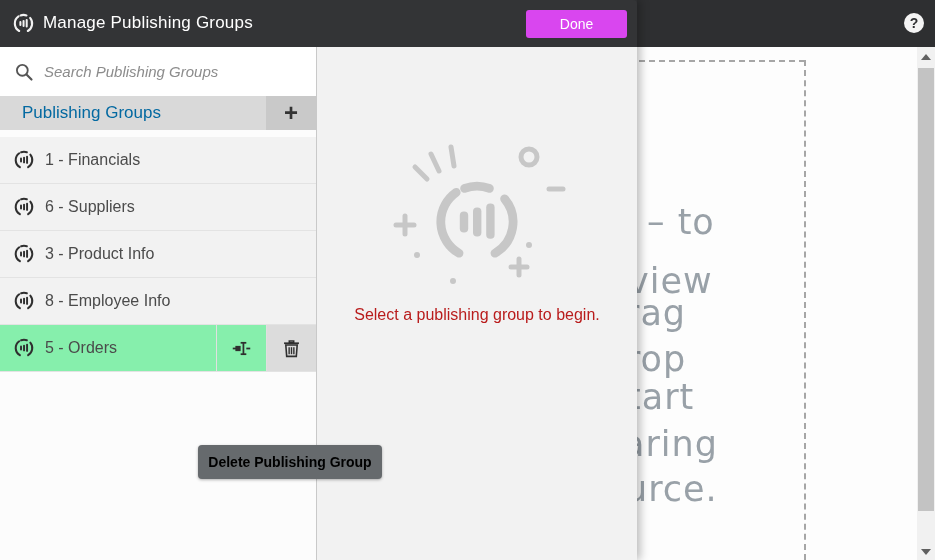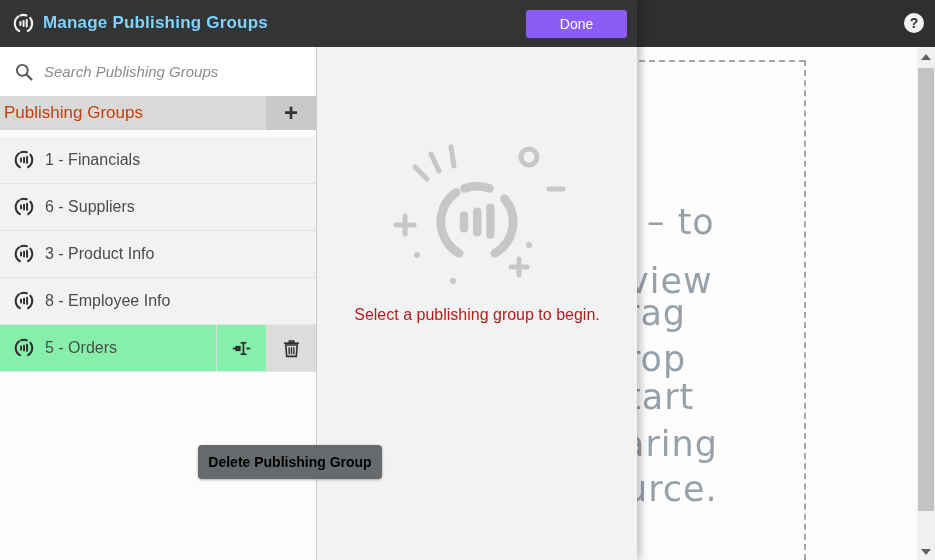--- a/index.html
+++ b/index.html
@@ -20,33 +20,33 @@
   .sb-up { position:absolute; top:7px; left:4px; width:0; height:0;
            border-left:5px solid transparent; border-right:5px solid transparent; border-bottom:6px solid #606060; }
   .sb-down { position:absolute; bottom:5px; left:4px; width:0; height:0;
            border-left:5px solid transparent; border-right:5px solid transparent; border-top:6px solid #606060; }
   .sb-thumb { position:absolute; top:21px; left:1px; width:16px; height:443px; background:#c3c3c3; }
 
   
   .modal { position:absolute; left:0; top:0; width:637px; height:560px; box-shadow:3px 0 9px rgba(0,0,0,.28); }
   .modal-header { position:absolute; left:0; top:0; width:637px; height:47px; background:#333436; border-radius:0 4px 0 0; }
   .mh-logo { position:absolute; left:12px; top:12px; width:23px; height:23px; color:#f2f2f2; }
-  .mh-title { position:absolute; left:43px; top:13px; color:#7dd3fc; font-size:17px; font-weight:bold; letter-spacing:.2px; }
-  .done-btn { position:absolute; left:526px; top:10px; width:101px; height:28px; background:#8b5cf6; border:none;
+  .mh-title { position:absolute; left:43px; top:13px; color:#ffffff; font-size:17px; font-weight:normal; letter-spacing:.2px; }
+  .done-btn { position:absolute; left:526px; top:10px; width:101px; height:28px; background:#d946ef; border:none;
               border-radius:3px; color:#fff; font-size:14px; font-family:inherit; cursor:pointer; }
 
   
   .sidebar { position:absolute; left:0; top:47px; width:316px; height:513px; background:#fcfcfc; }
   .search-row { position:absolute; left:0; top:0; width:316px; height:49px; background:#fff; display:flex; align-items:center; }
   .search-icon { width:20px; height:20px; margin-left:14px; color:#555; flex:none; }
   .search-input { flex:1; border:none; outline:none; background:transparent; margin-left:10px; margin-right:8px;
                   font-family:inherit; font-size:15px; font-style:italic; color:#444; }
   .search-input::placeholder { color:#8c8c8c; font-style:italic; }
   .section-row { position:absolute; left:0; top:49px; width:316px; height:34px; background:#d9d9d9; display:flex; }
-  .section-title { flex:1; font-size:17px; color:#c2410c; line-height:34px; padding-left:4px; }
+  .section-title { flex:1; font-size:17px; color:#0369a1; line-height:34px; padding-left:22px; }
   .add-btn { width:50px; height:34px; background:#c9c9c9; border:none; color:#333; font-size:24px; font-weight:bold;
              line-height:30px; cursor:pointer; font-family:inherit; }
   .list { position:absolute; left:0; top:90px; width:316px; }
   .pg-row { height:47px; background:#f2f2f2; border-bottom:1px solid #e3e3e3; display:flex; align-items:center; cursor:pointer; }
   .pg-row.hovered { background:#86efac; }
   .row-icon { width:22px; height:22px; margin-left:13px; color:#2f2f2f; flex:none; }
   .row-label { margin-left:10px; font-size:16px; color:#4b4b4b; flex:1; }
   .row-actions { display:flex; height:100%; }
   .act-btn { width:50px; height:100%; border:none; background:transparent; border-left:1px solid #e0e0e0;
              display:flex; align-items:center; justify-content:center; cursor:pointer; color:#2f2f2f; }

